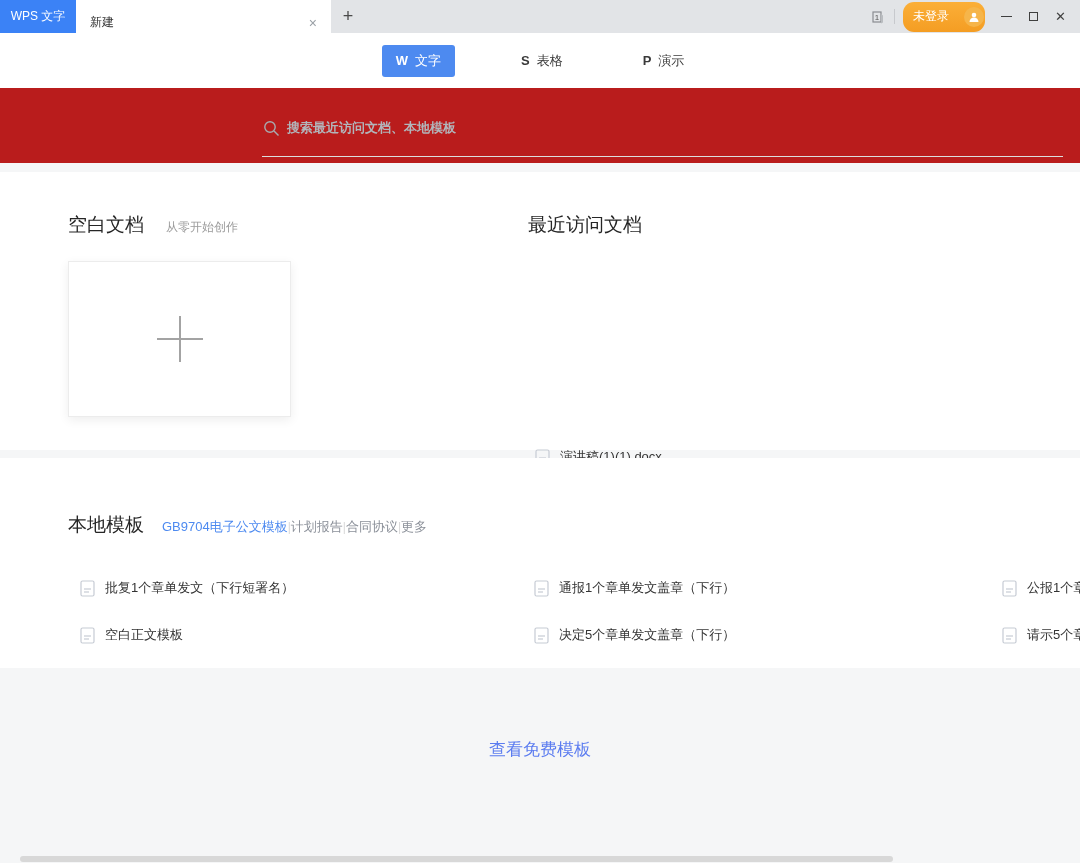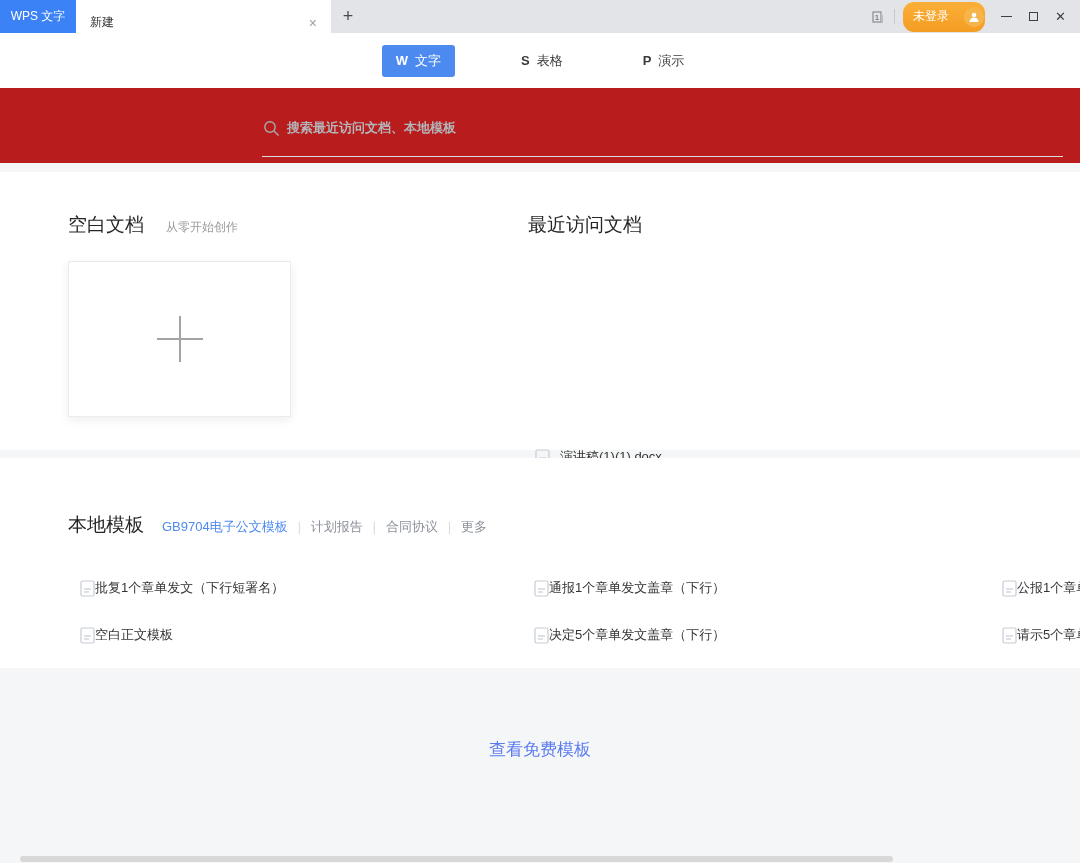--- a/index.html
+++ b/index.html
@@ -68,27 +68,27 @@
   .recent-head { position:absolute; left:528px; top:40px; }
   .recent-item { position:absolute; left:535px; display:flex; align-items:center;
     gap:10px; font-size:13px; color:#333; }
   .recent-item.r0 { top:276px; }
   .recent-item.r1 { top:323px; }
 
   
   .templates { height:210px; background:#fff; position:relative; overflow:hidden; }
   .tpl-header { position:absolute; left:68px; top:54px; display:flex;
     align-items:baseline; gap:18px; }
-  .tpl-filters { display:flex; align-items:baseline; gap:10px; font-size:13px; }
+  .tpl-filters { display:flex; align-items:baseline; font-size:13px; }
   .tpl-filter { color:#8b9099; }
   .tpl-filter.active { color:#4d8af0; }
   .tpl-sep { color:#d8d8d8; font-size:12px; }
   .tpl-grid { position:absolute; left:68px; top:120px; right:0;
     display:grid; grid-template-columns:454px 468px auto; row-gap:27px; }
-  .tpl-item { display:flex; align-items:center; font-size:13px;
+  .tpl-item { display:flex; align-items:center; gap:10px; font-size:13px;
     color:#333; white-space:nowrap; height:20px;padding-left:12px; }
 
   
   .footer { height:195px; background:#f5f6f7; position:relative; }
   .free-link { position:absolute; left:0; right:0; top:70px; text-align:center;
     font-size:17px; color:#5b7cf0; }
   .hscrollbar { position:absolute; left:20px; bottom:1px; width:873px; height:6px;
     background:#d8d8d8; border-radius:3px; }
 
   .icon { display:inline-flex; align-items:center; justify-content:center; }

